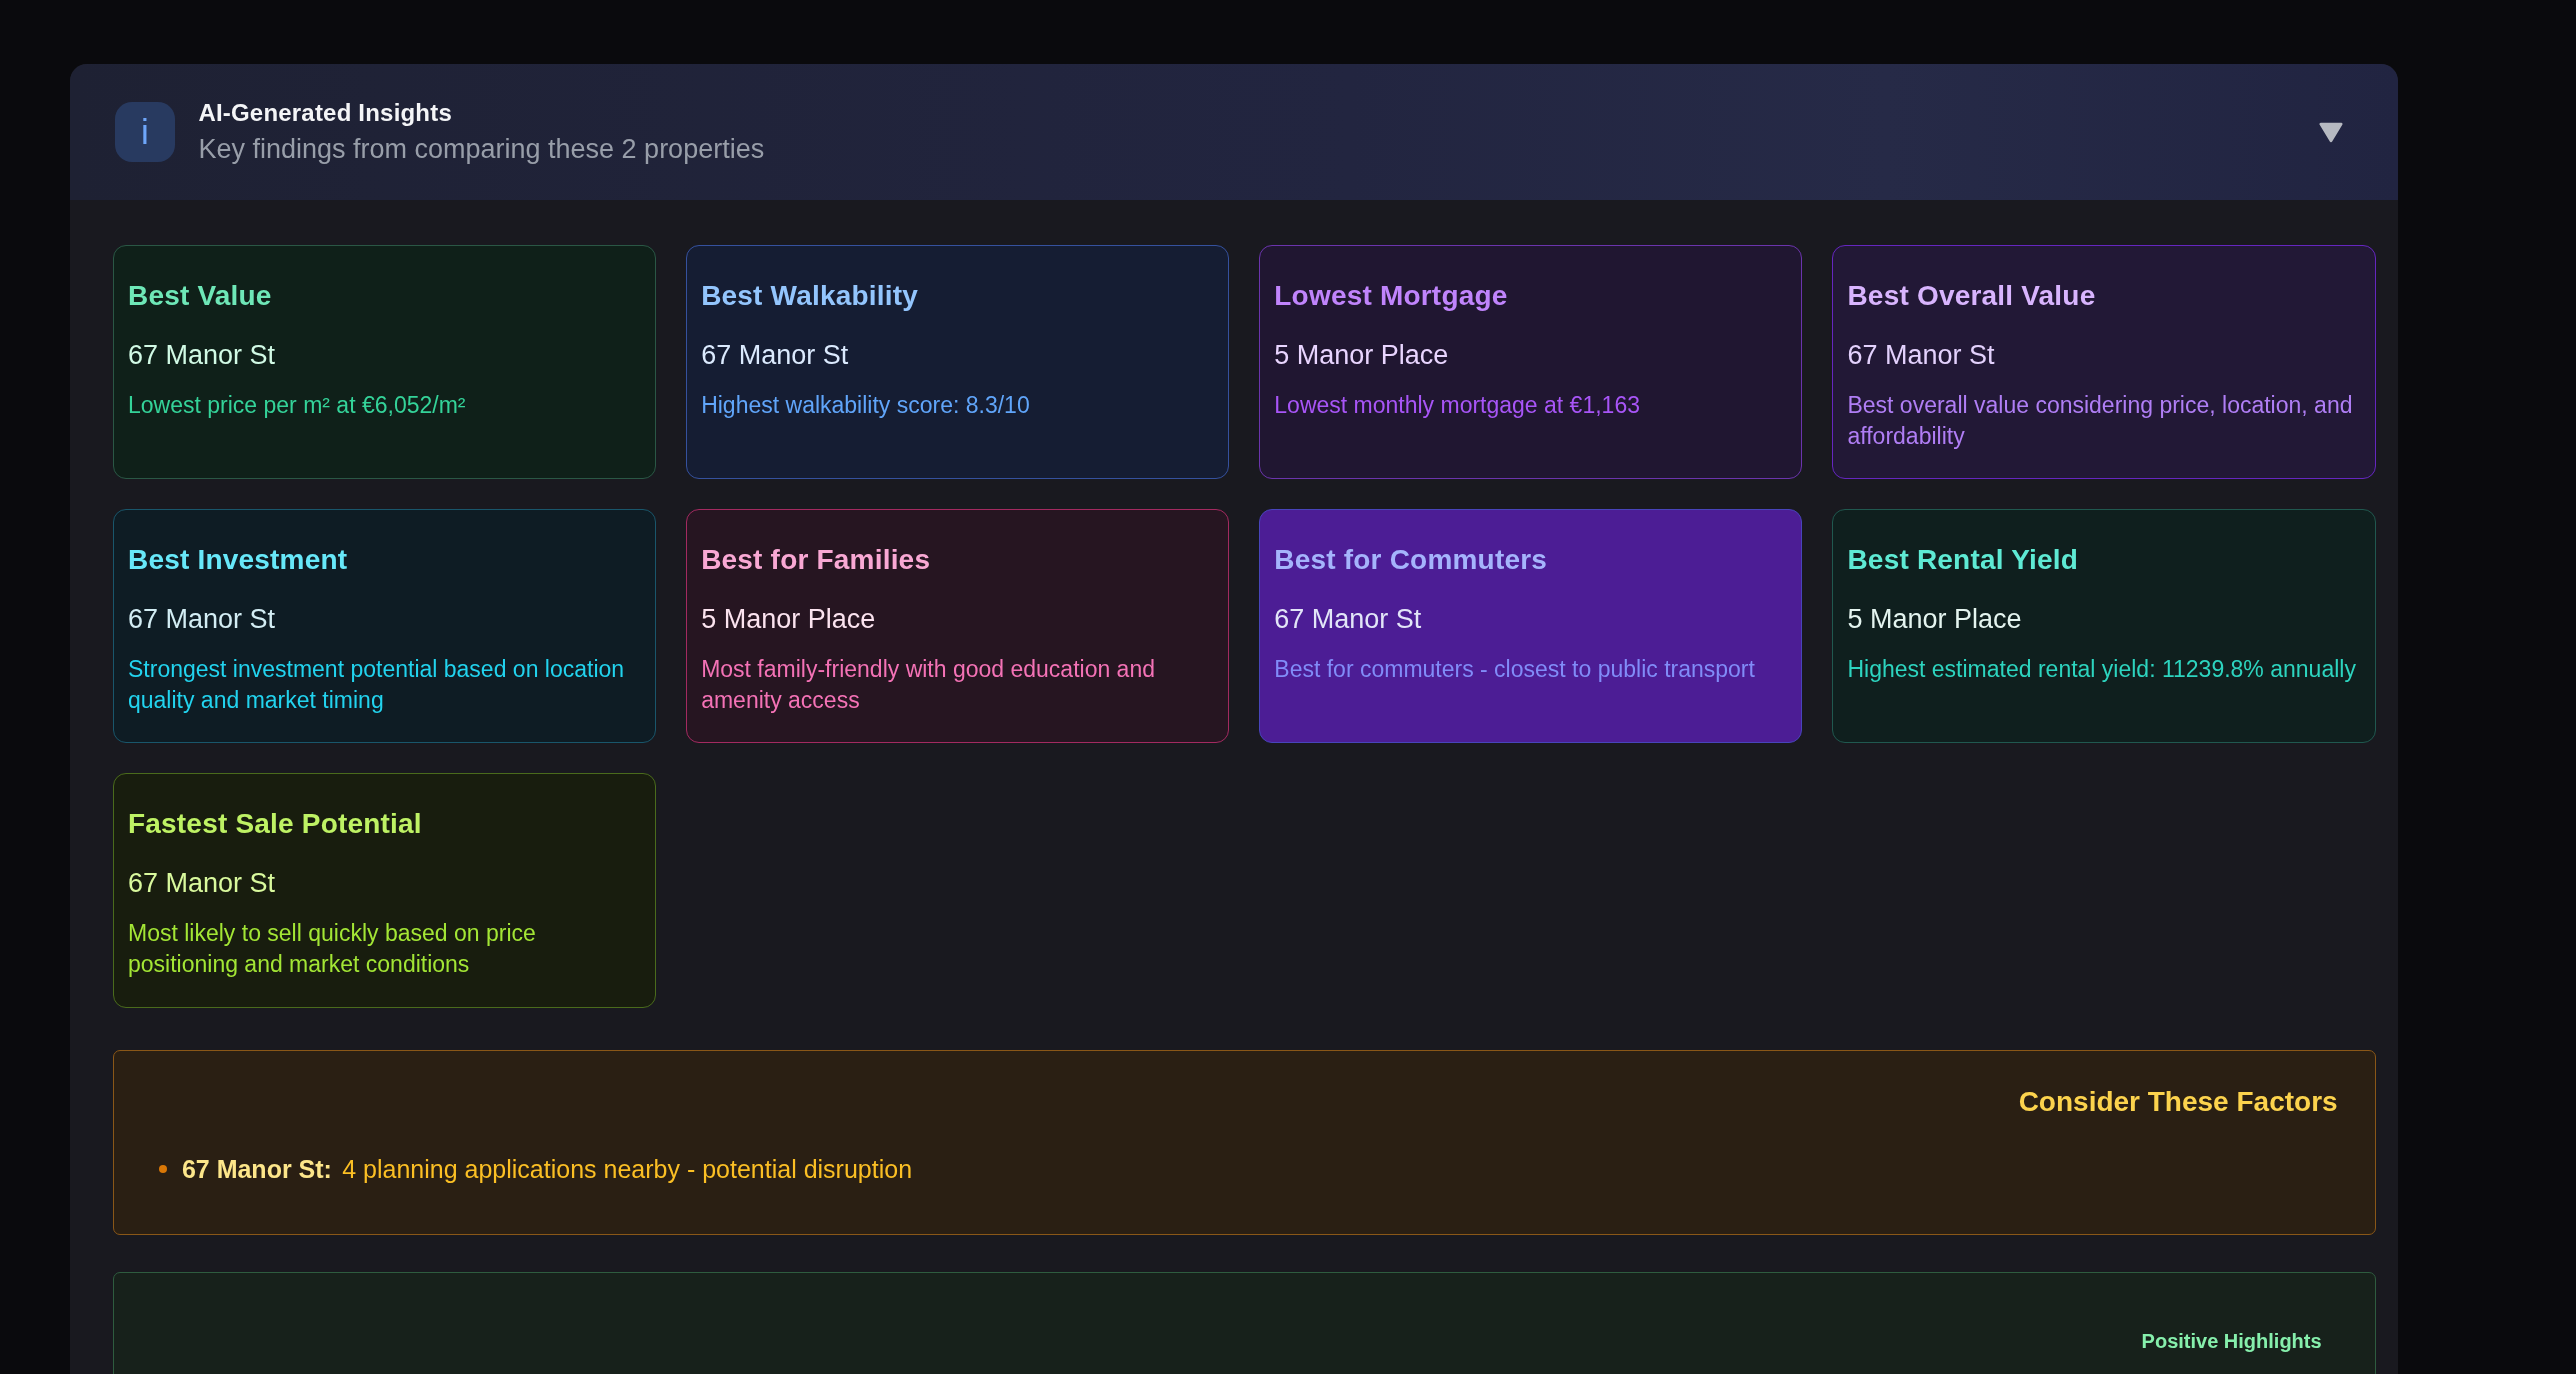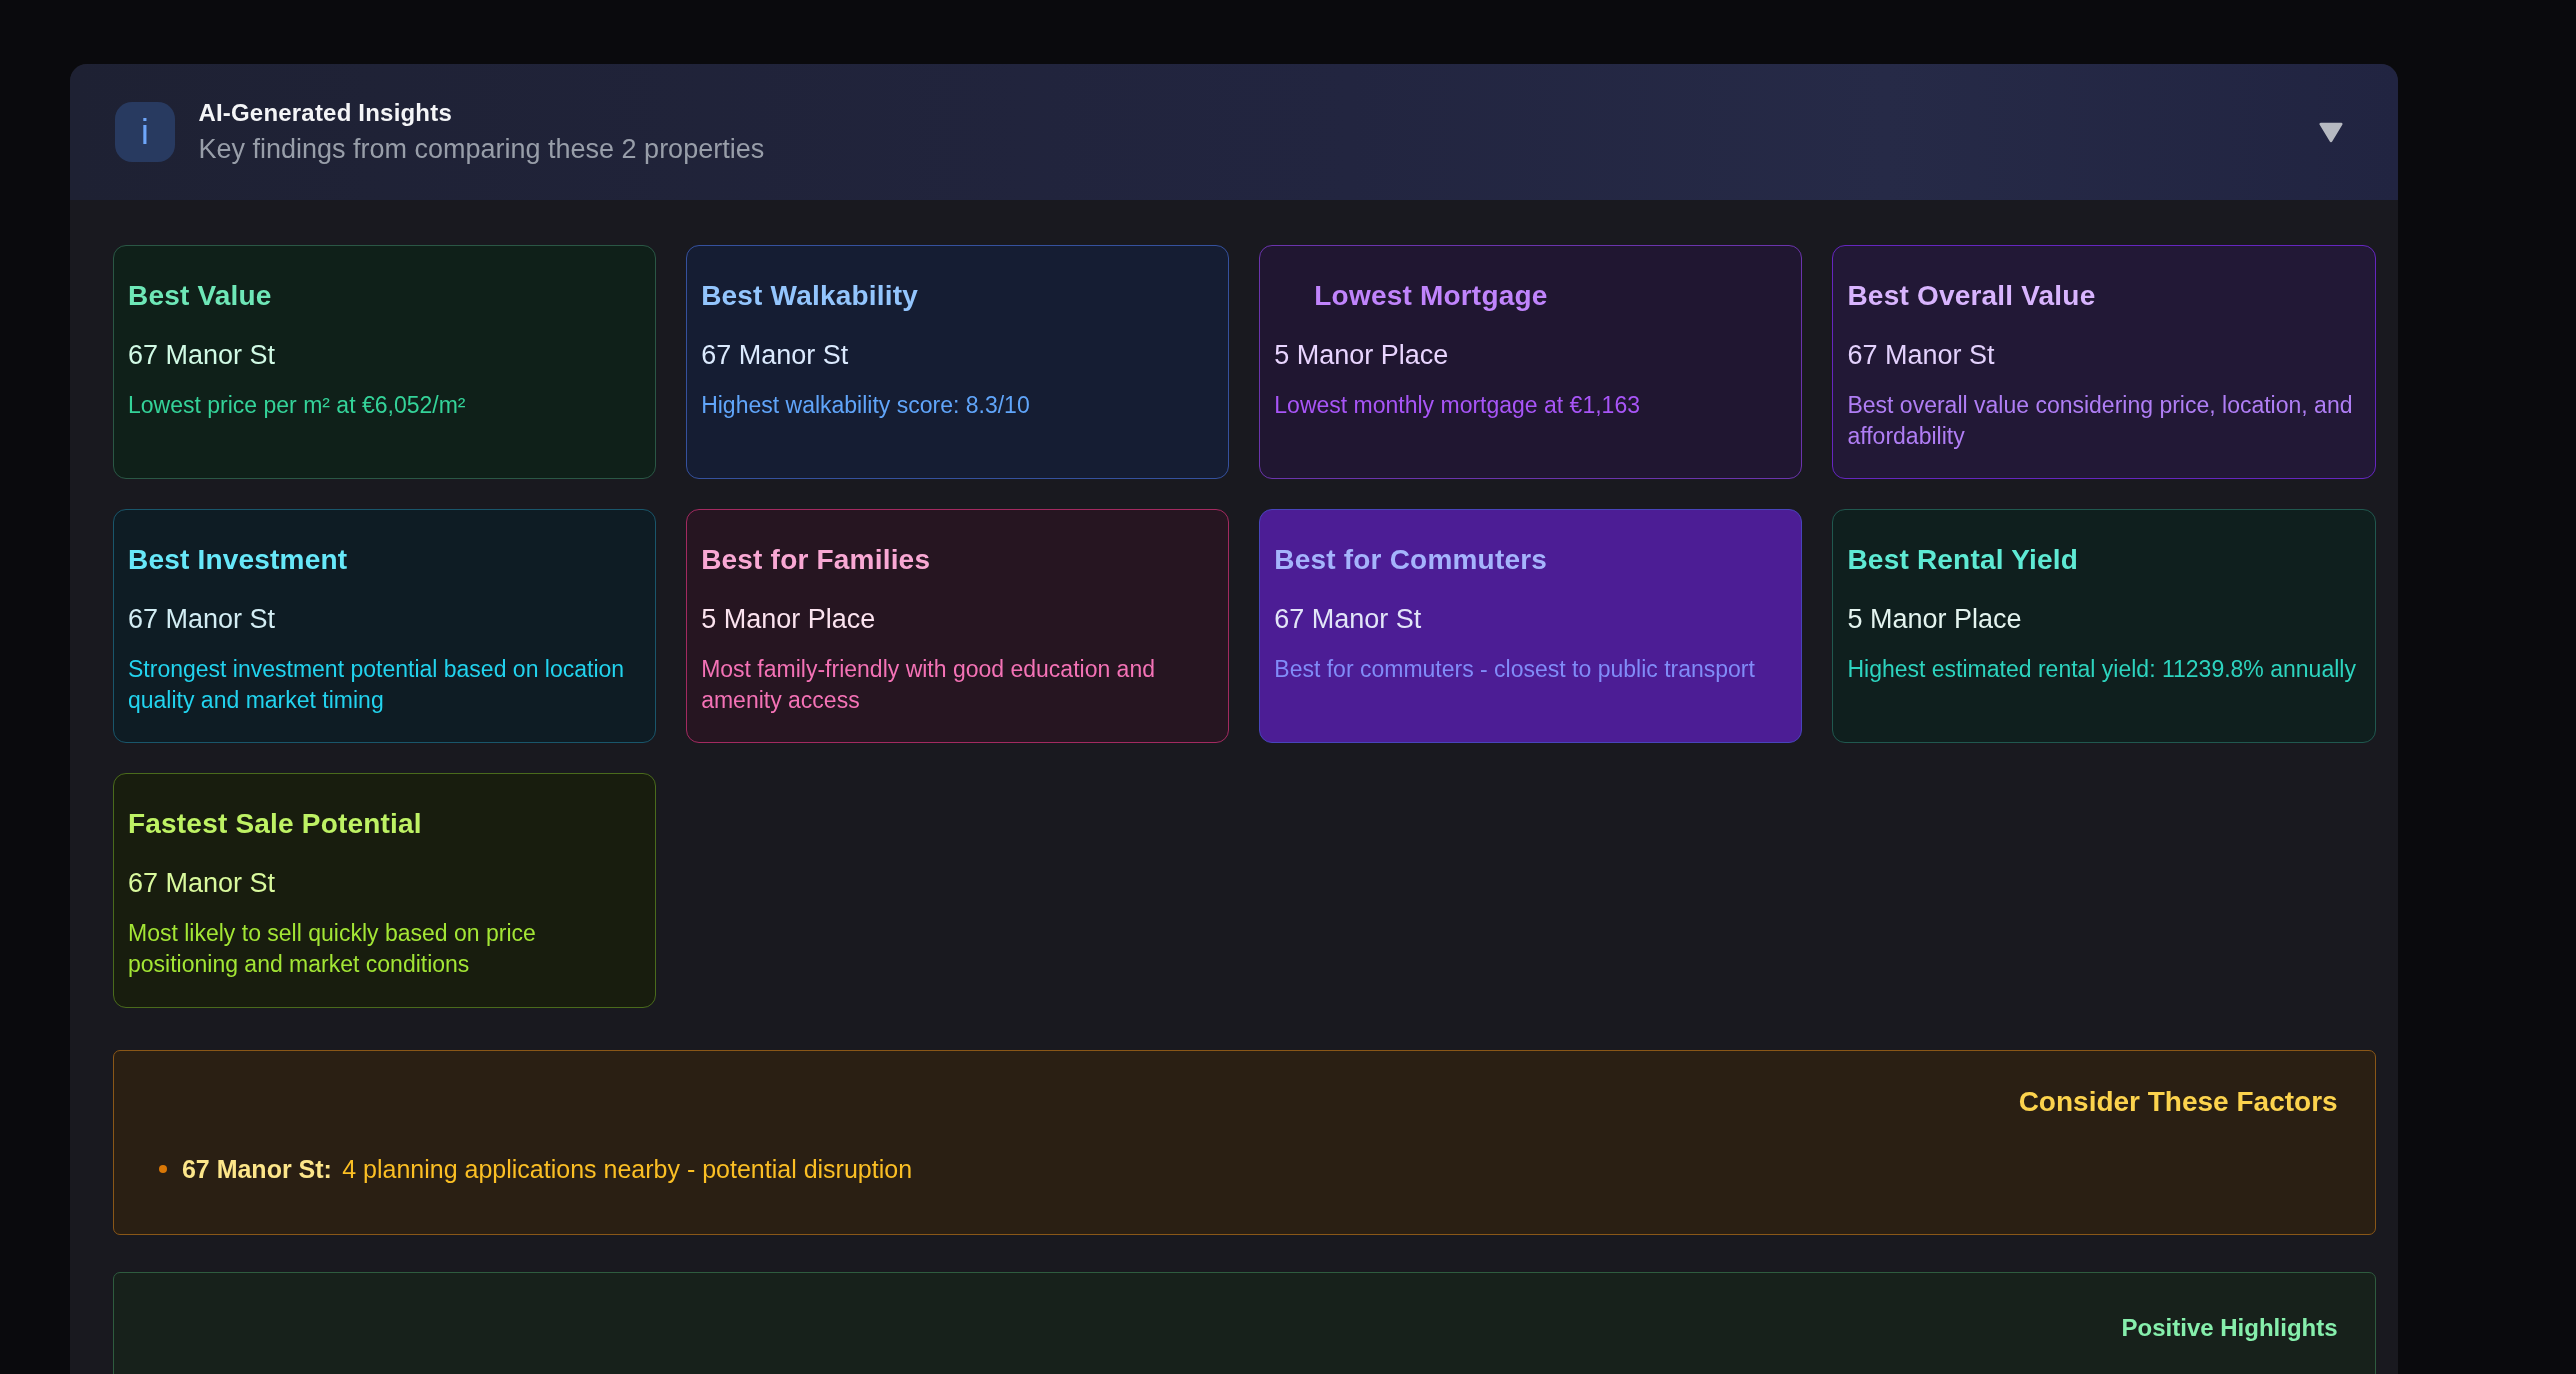--- a/index.html
+++ b/index.html
@@ -39,21 +39,21 @@
   .c-prop{font-size:27px;font-weight:500;margin:0 0 18.7px;}
   .c-desc{margin:0;font-size:23px;font-weight:400;line-height:1.36;}
   .section-card{border-radius:7px;border:0.9px solid;box-sizing:border-box;text-align:right;}
   .consider{margin-top:42px;min-height:185px;padding:35px 37px 34px;}
   .consider h2{margin:0 0 37px;font-size:28px;font-weight:700;}
   .consider ul{margin:0;padding:0;list-style:none;}
   .consider-item{display:flex;align-items:center;font-size:25px;}
   .consider-item .dot{width:8.4px;height:8.4px;border-radius:50%;margin:0 15px 0 7.5px;flex:none;}
   .ci-prop{font-weight:700;margin-right:10.3px;}
   .positive{margin-top:37px;height:280px;padding:41px 37px;}
-  .positive h2{margin:0;font-size:24px;font-weight:700;}
+  .positive h2{margin:16px;font-size:20px;font-weight:700;}
 </style>
 </head>
 <body>
 
 <div class="panel">
   <header class="panel-header">
     <div class="info-icon">
       <span>i</span>
     </div>
     <div class="header-text">
@@ -73,21 +73,21 @@
     <h3 class="c-title" style="color: rgb(110, 231, 183);">Best Value</h3>
     <div class="c-prop" style="color: rgb(209, 250, 229);">67 Manor St</div>
     <p class="c-desc" style="color: rgb(52, 211, 153);">Lowest price per m² at €6,052/m²</p>
   </article>
         <article class="insight-card" style="background: rgb(21, 29, 51); border-color: rgb(53, 81, 158);">
     <h3 class="c-title" style="color: rgb(147, 197, 253);">Best Walkability</h3>
     <div class="c-prop" style="color: rgb(219, 234, 254);">67 Manor St</div>
     <p class="c-desc" style="color: rgb(96, 165, 250);">Highest walkability score: 8.3/10</p>
   </article>
         <article class="insight-card" style="background: rgb(32, 22, 49); border-color: rgb(107, 52, 173);">
-    <h3 class="c-title" style="color: rgb(192, 132, 252); margin-left: 40px;">Lowest Mortgage</h3>
+    <h3 class="c-title" style="color: rgb(192, 132, 252);">Lowest Mortgage</h3>
     <div class="c-prop" style="color: rgb(233, 213, 255);">5 Manor Place</div>
     <p class="c-desc" style="color: rgb(168, 85, 247);">Lowest monthly mortgage at €1,163</p>
   </article>
         <article class="insight-card" style="background: rgb(34, 24, 54); border-color: rgb(101, 38, 192);">
     <h3 class="c-title" style="color: rgb(216, 180, 254);">Best Overall Value</h3>
     <div class="c-prop" style="color: rgb(227, 209, 253);">67 Manor St</div>
     <p class="c-desc" style="color: rgb(176, 126, 245);">Best overall value considering price, location, and affordability</p>
   </article>
         <article class="insight-card" style="background: rgb(14, 28, 36); border-color: rgb(25, 86, 107);">
     <h3 class="c-title" style="color: rgb(103, 232, 249);">Best Investment</h3>

